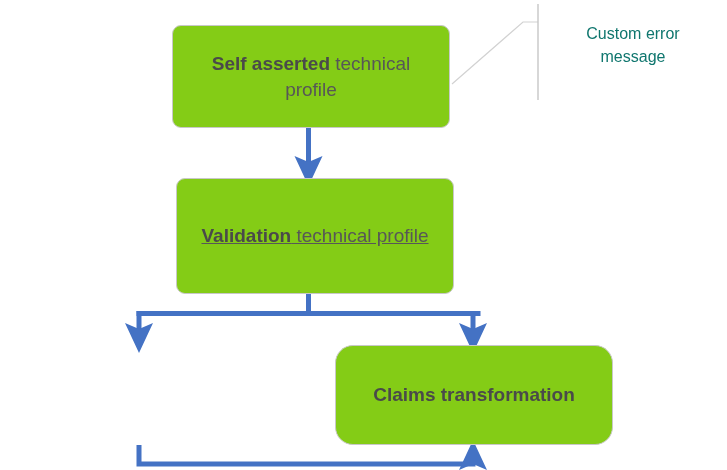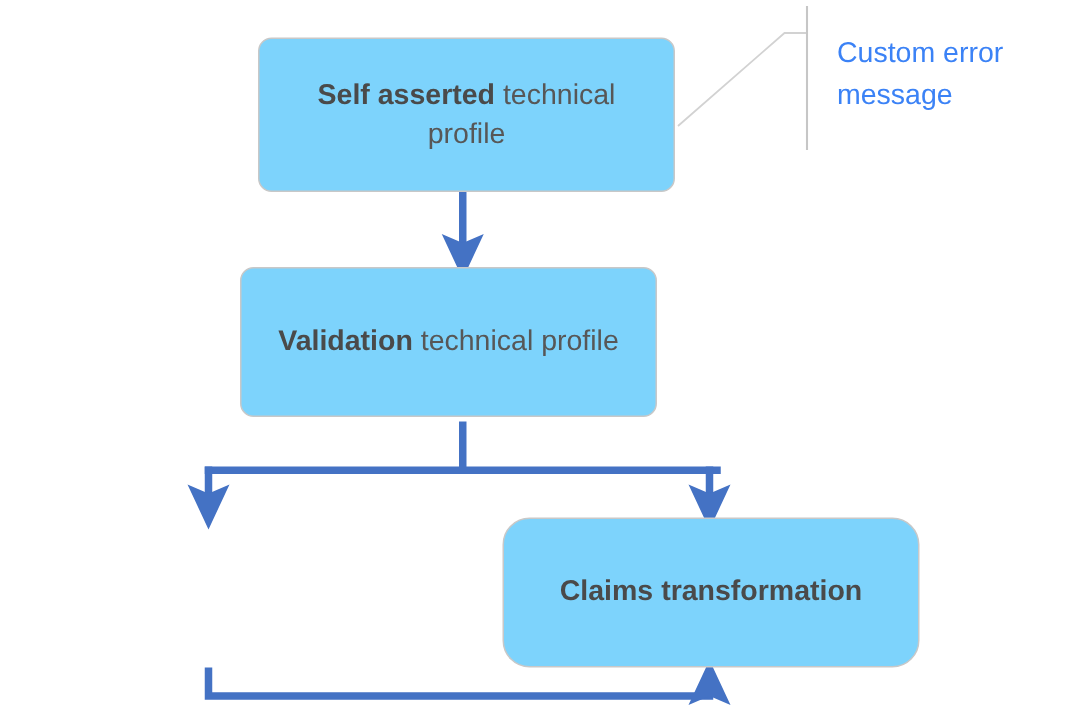--- a/index.html
+++ b/index.html
@@ -13,53 +13,54 @@
   #canvas {
     position: relative;
     width: 727px;
     height: 470px;
     background: #ffffff;
     overflow: hidden;
   }
   .node {
     position: absolute;
     box-sizing: border-box;
-    background: #7dd3fc;
+    background: #84cc16;
     border: 1px solid #c8c8c8;
     border-radius: 9px;
     display: flex;
     align-items: center;
     justify-content: center;
     text-align: center;
     color: #575757;
     font-size: 19px;
     line-height: 1.35;
     padding: 4px 14px;
   }
   .node .txt { display: block; }
   .node b { font-weight: bold; color: #4a4a4a; }
   #node-self-asserted { left: 172px; top: 25px;  width: 278px; height: 103px; }
-  #node-validation    { left: 160px; top: 178px; width: 278px; height: 100px; }
+  #node-validation    { left: 176px; top: 178px; width: 278px; height: 116px; text-decoration: underline; }
   #node-claims-tp     { left: 2px;   top: 345px; width: 276px; height: 100px; }
   #node-claims        { left: 335px; top: 345px; width: 278px; height: 100px; border-radius: 18px; }
   #node-claims .txt { font-weight: bold; color: #4a4a4a; }
 
   #svg-connectors {
     position: absolute;
     left: 0; top: 0;
     width: 727px; height: 470px;
     pointer-events: none;
   }
   .callout-text {
     position: absolute;
     left: 558px;
     top: 22px;
     width: 150px;
-    color: #3b82f6;
-    font-size: 19px;
+    text-align: center;
+    color: #0f766e;
+    font-size: 16px;
     line-height: 1.45;
   }
 </style>
 </head>
 <body>
 
 <div id="canvas">
 
   <svg id="svg-connectors" viewBox="0 0 727 470" xmlns="http://www.w3.org/2000/svg">
     <defs>

